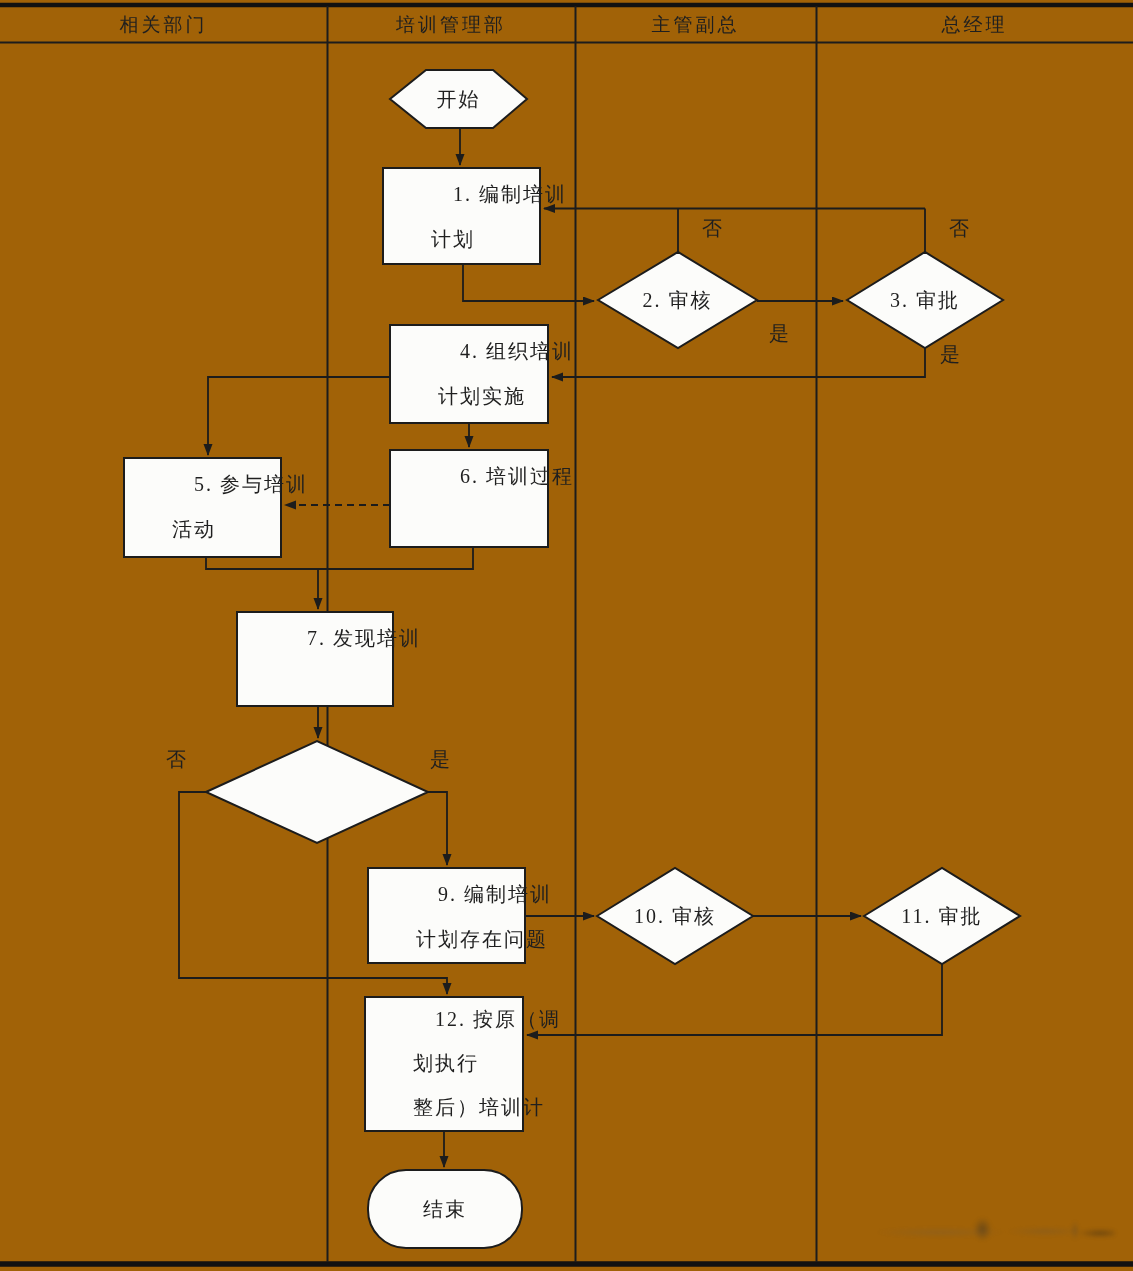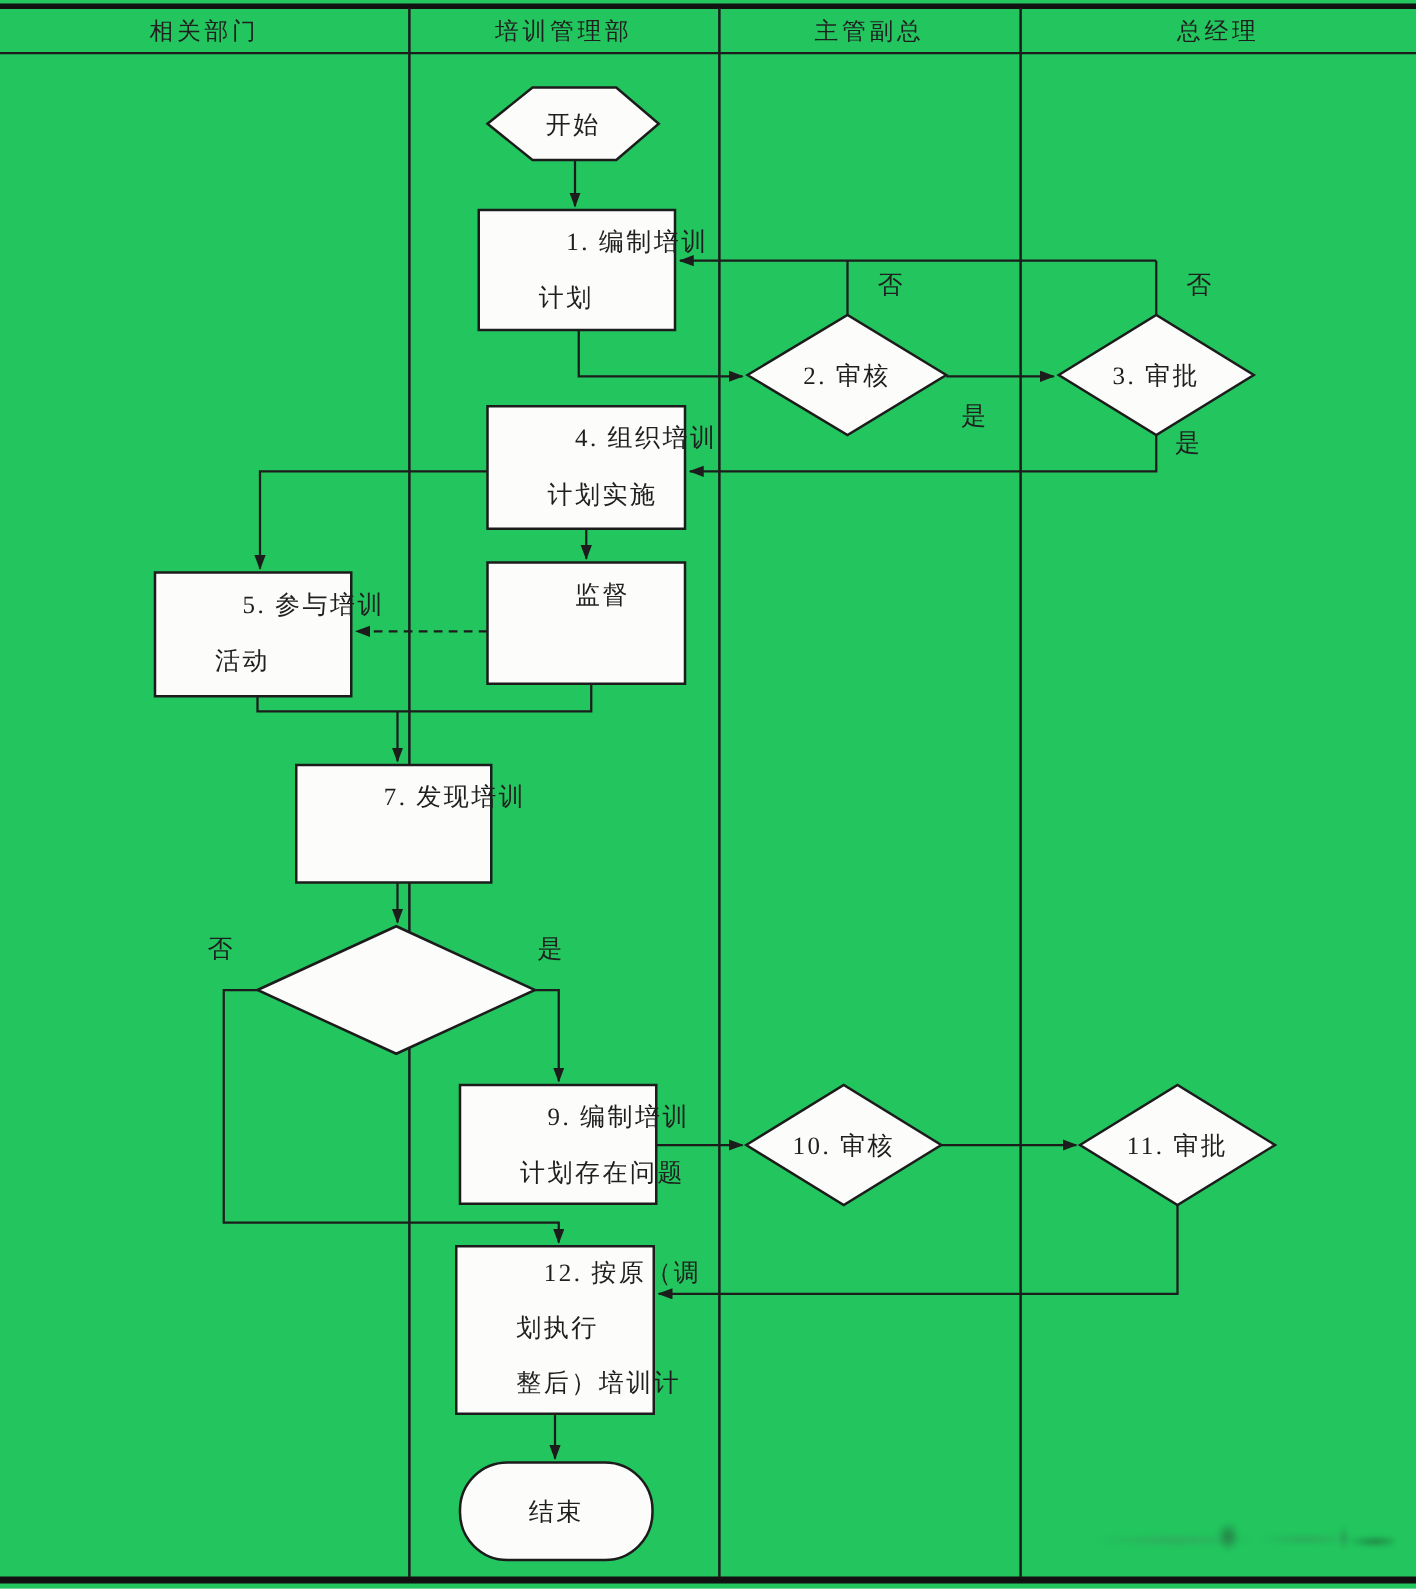--- a/index.html
+++ b/index.html
@@ -1,17 +1,17 @@
 <!DOCTYPE html>
 <html><head>
 <meta charset="utf-8">
 <style>
   html,body{margin:0;padding:0;background:#e8e8e6;}
   .stage{
-    position:relative;width:1133px;height:1271px;background:#22c55e;
+    position:relative;width:1133px;height:1271px;background:#a16207;
     font-family:"Liberation Serif","DejaVu Serif",serif;color:#1f1f1f;overflow:hidden;
   }
   svg.geom{position:absolute;left:0;top:0;z-index:1;}
   .lane-header{
     position:absolute;top:9px;height:32px;z-index:2;
     display:flex;align-items:center;justify-content:center;
     font-size:19px;letter-spacing:3px;white-space:nowrap;
   }
   .node-lines{position:absolute;z-index:3;font-size:20px;letter-spacing:2px;margin-left:41px;}
   .node-lines .ln{padding-left:7px;line-height:45px;white-space:nowrap;}
@@ -115,21 +115,21 @@
     <div class="ln">4. 组织培训</div>
     <div class="ln">计划实施</div>
   </div>
 
   <div class="node-lines pt4" style="left:124px;top:458px;width:157px;height:99px">
     <div class="ln">5. 参与培训</div>
     <div class="ln">活动</div>
   </div>
 
   <div class="node-lines pt4" style="left:390px;top:450px;width:158px;height:97px">
-    <div class="ln">监督</div>
+    <div class="ln">6. 培训过程</div>
   </div>
 
   <div class="node-lines pt4" style="left:237px;top:612px;width:156px;height:94px">
     <div class="ln">7. 发现培训</div>
   </div>
 
 
   <div class="node-lines pt4" style="left:368px;top:868px;width:157px;height:95px">
     <div class="ln">9. 编制培训</div>
     <div class="ln">计划存在问题</div>

